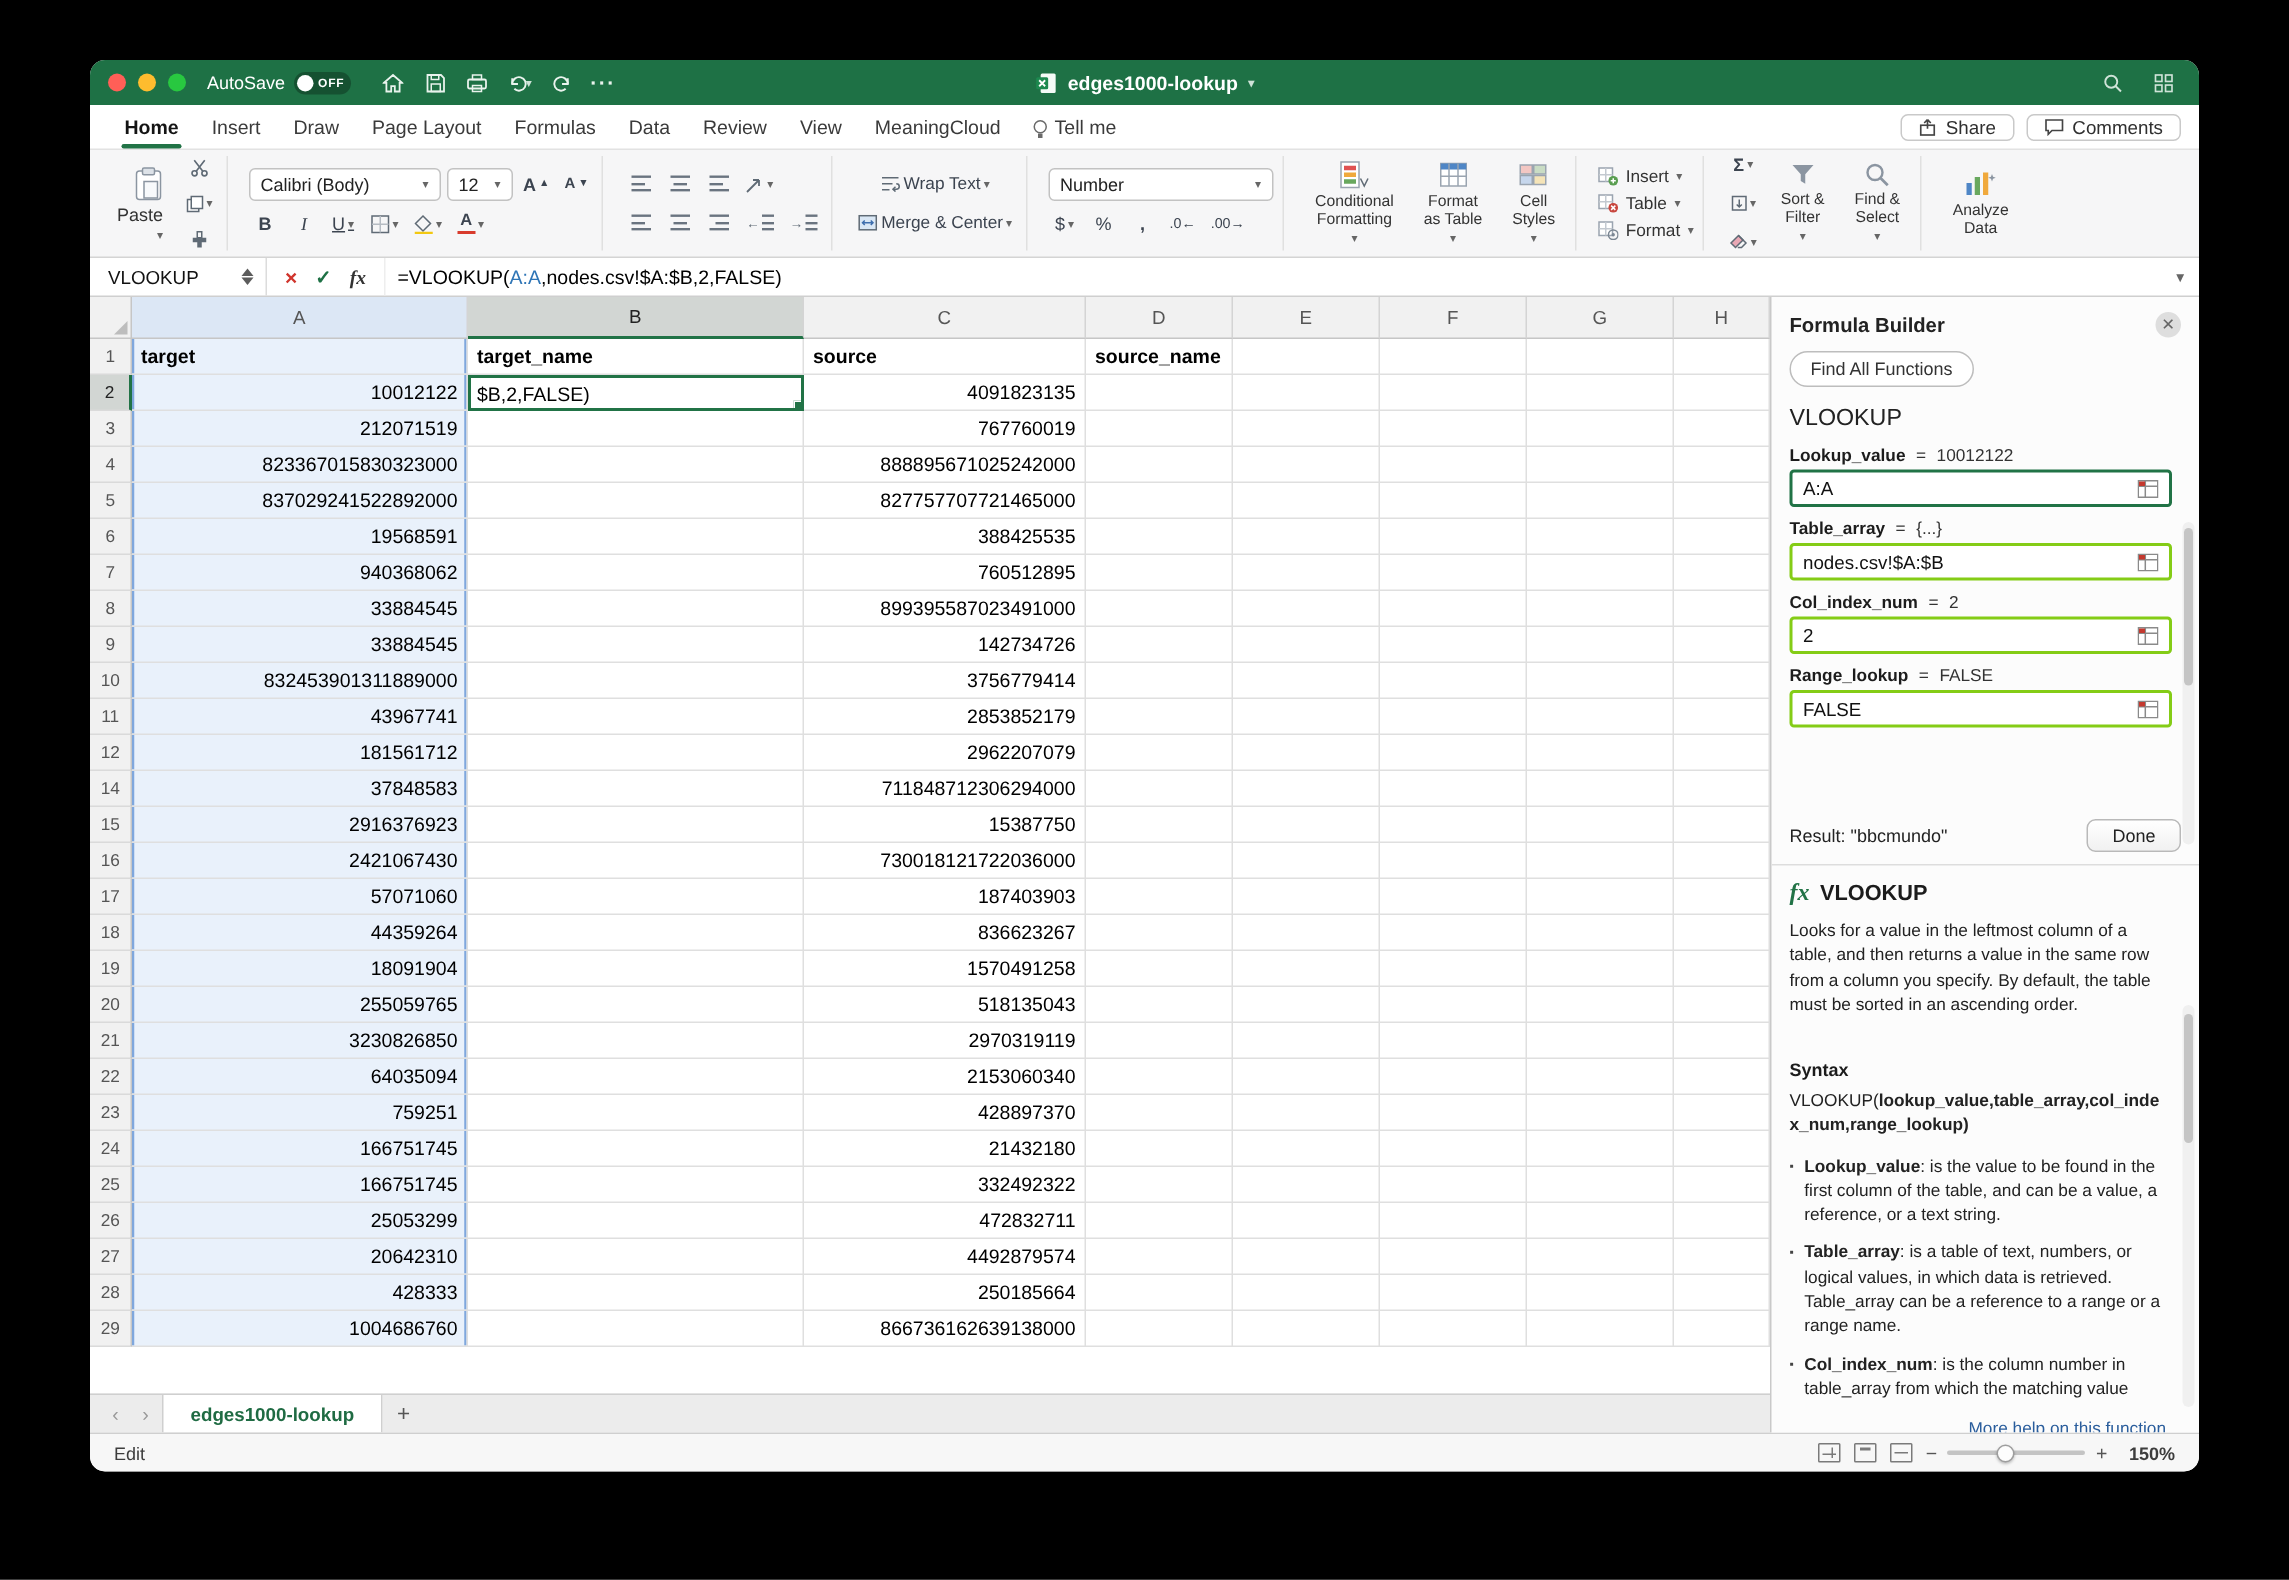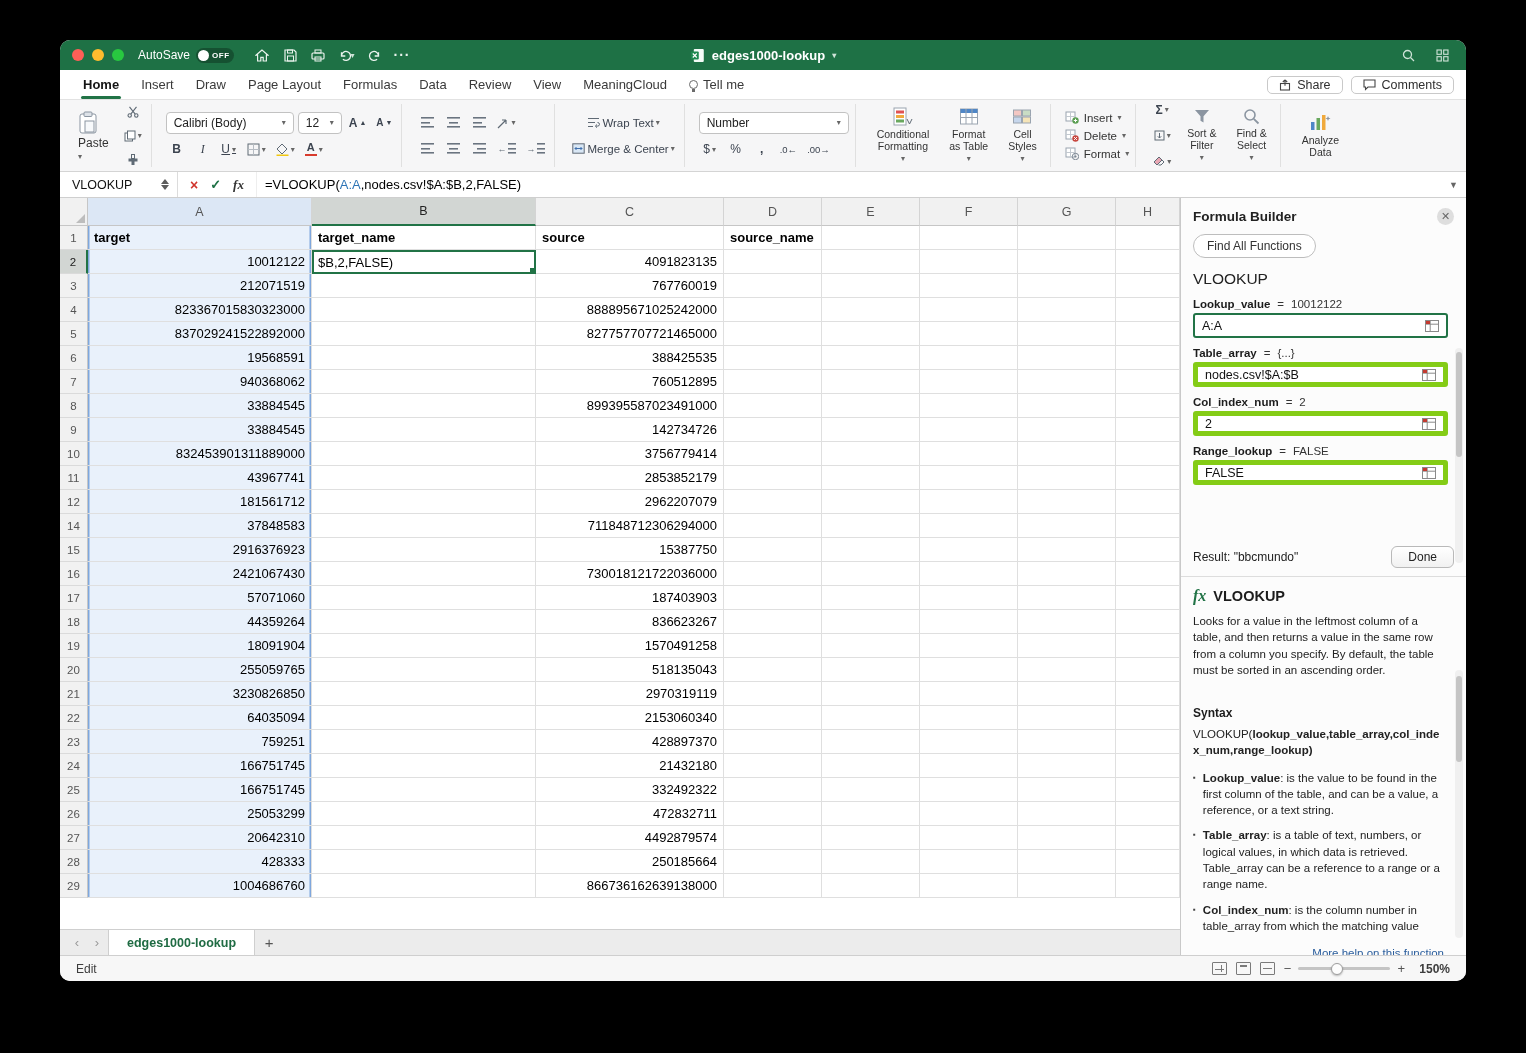--- a/index.html
+++ b/index.html
@@ -41,21 +41,21 @@
   .tabsrow-right { margin-left:auto; display:flex; align-items:center; gap:8px; }
   .pillbtn { display:flex; align-items:center; gap:6px; border:1px solid #c9c9c9; border-radius:5px;
     padding:1px 11px; font-size:12.5px; color:#2f2f2f; background:#fff; }
 
   
   .ribbon { height:72px; background:#f6f6f7; border-bottom:1px solid #d4d4d4; display:flex;
     align-items:stretch; padding:4px 6px; gap:8px; overflow:hidden; flex:0 0 auto; }
   .rgroup { display:flex; align-items:center; gap:6px; padding:0 6px; border-right:1px solid #e0e0e0; }
   .vcol { display:flex; flex-direction:column; justify-content:center; gap:5px; }
   .hrow { display:flex; align-items:center; gap:4px; }
-  .paste-btn { display:flex; flex-direction:column; align-items:flex-start; justify-content:center;
+  .paste-btn { display:flex; flex-direction:column; align-items:flex-end; justify-content:center;
     font-size:12px; color:#333; gap:2px; padding:2px 6px; border-radius:4px; }
   .clip-col { display:flex; flex-direction:column; gap:3px; justify-content:center; }
   .sbtn { min-width:22px; height:21px; border-radius:4px; display:flex; align-items:center;
     justify-content:center; font-size:12px; color:#3c4450; gap:2px; padding:0 3px;}
   .sbtn b { font-weight:700; } .it{ font-style:italic; font-family:"Liberation Serif",serif;}
   .un{ text-decoration:underline; }
   .combo { background:#fff; border:1px solid #c2c2c2; border-radius:4px; height:22px;
     display:flex; align-items:center; gap:8px; padding:0 7px; font-size:12px; color:#222; }
   .car { font-size:8px; color:#666; }
   .lines { width:13px; height:11px;
@@ -145,21 +145,21 @@
   .p-title { font-size:13.5px; font-weight:700; color:#222; }
   .p-close { margin-left:auto; width:17px; height:17px; border-radius:50%; background:#dedede;
     color:#666; display:flex; align-items:center; justify-content:center; font-size:11px; }
   .show-all { margin:5px 12px 10px; align-self:flex-start; border:1px solid #bdbdbd; border-radius:13px;
     padding:4px 13px; font-size:12px; color:#333; background:#fff; }
   .fn-name { font-size:15.5px; color:#222; padding:2px 12px 10px; font-weight:400;}
   .args { padding-right:14px; }
   .arg { padding:0 4px 9px 12px; }
   .arg-lab { font-size:11.5px; color:#333; display:flex; gap:7px; align-items:baseline; margin-bottom:3px;}
   .arg-lab b { font-weight:700; color:#1c1c1c; }
-  .arg-input { height:25px; border:5px solid #84cc16; border-radius:3px; background:#fff;
+  .arg-input { height:25px; border:2px solid #84cc16; border-radius:3px; background:#fff;
     display:flex; align-items:center; padding:0 7px; font-size:12.5px; color:#111; }
   .arg-input.focused { border:2px solid #217346; }
   .arg-input .rico { margin-left:auto; display:flex; }
   .result-row { display:flex; align-items:center; padding:8px 12px; font-size:12px; color:#222; margin-top:44px;}
   .done-btn { margin-left:auto; background:linear-gradient(#ffffff,#f1f1f1); border:1px solid #b9b9b9;
     border-radius:6px; padding:3px 16px; font-size:12px; color:#222; }
   .help { flex:1; border-top:1px solid #ddd; padding:10px 22px 4px 12px; overflow:hidden;
     display:flex; flex-direction:column; min-height:0;}
   .help-head { display:flex; align-items:center; gap:7px; margin-bottom:8px; }
   .fx-mark { color:#217346; font-style:italic; font-family:"Liberation Serif",serif; font-size:16px; font-weight:700;}
@@ -543,21 +543,21 @@
           <span>Insert</span>
           <span class="car">▾</span>
         </div>
         <div class="cells-row">
           <svg width="14" height="13" viewBox="0 0 14 13">
               <rect x="1" y="1" width="9" height="9" fill="#fff" stroke="#9aa4b0"></rect>
               <path d="M5.5 1v9M1 5.5h9" stroke="#c3c9d0"></path>
               <circle cx="10.5" cy="9.5" r="3.2" fill="#c8473f"></circle>
               <path d="M9.1 8.1l2.8 2.8M11.9 8.1l-2.8 2.8" stroke="#fff"></path>
             </svg>
-          <span>Delete</span>
+          <span>Table</span>
           <span class="car">▾</span>
         </div>
         <div class="cells-row">
           <svg width="14" height="13" viewBox="0 0 14 13">
               <rect x="1" y="1" width="9" height="9" fill="#fff" stroke="#9aa4b0"></rect>
               <path d="M5.5 1v9M1 5.5h9" stroke="#c3c9d0"></path>
               <circle cx="10.5" cy="9.5" r="3.2" fill="none" stroke="#7b8692"></circle>
               <circle cx="10.5" cy="9.5" r="1.1" fill="#7b8692"></circle>
             </svg>
           <span>Format</span>

